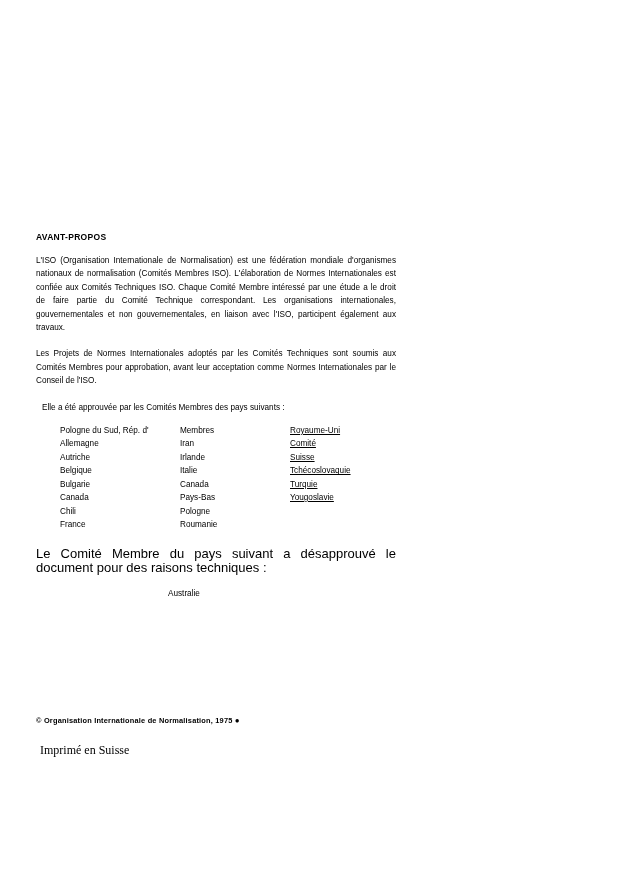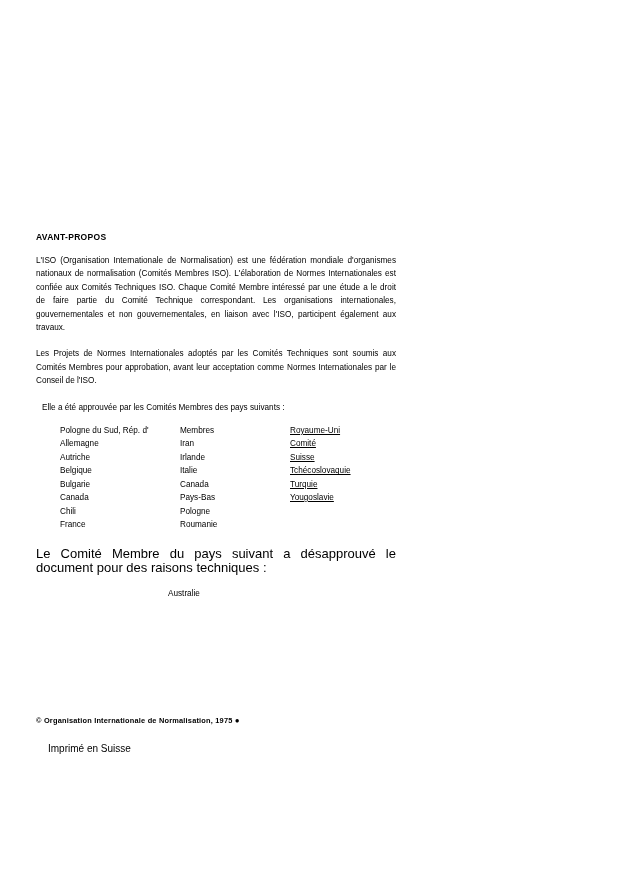--- a/index.html
+++ b/index.html
@@ -88,22 +88,23 @@
     font-size: 7.4px;
     font-weight: bold;
     letter-spacing: 0.2px;
     margin: 0;
     white-space: nowrap;
   }
   .copyright .dot {
     font-size: 8px;
   }
   .printed {
-    font-size: 10px;
-    margin: 18px 0 0 12px;
+    font-size: 12px;
+    margin: 18px 0 0 4px;
+    font-family: Liberation Serif, serif;
   }
 </style>
 </head>
 <body>
 
 <div class="page">
 
   <div class="content">
 
     <h1 class="heading">AVANT-PROPOS</h1>

